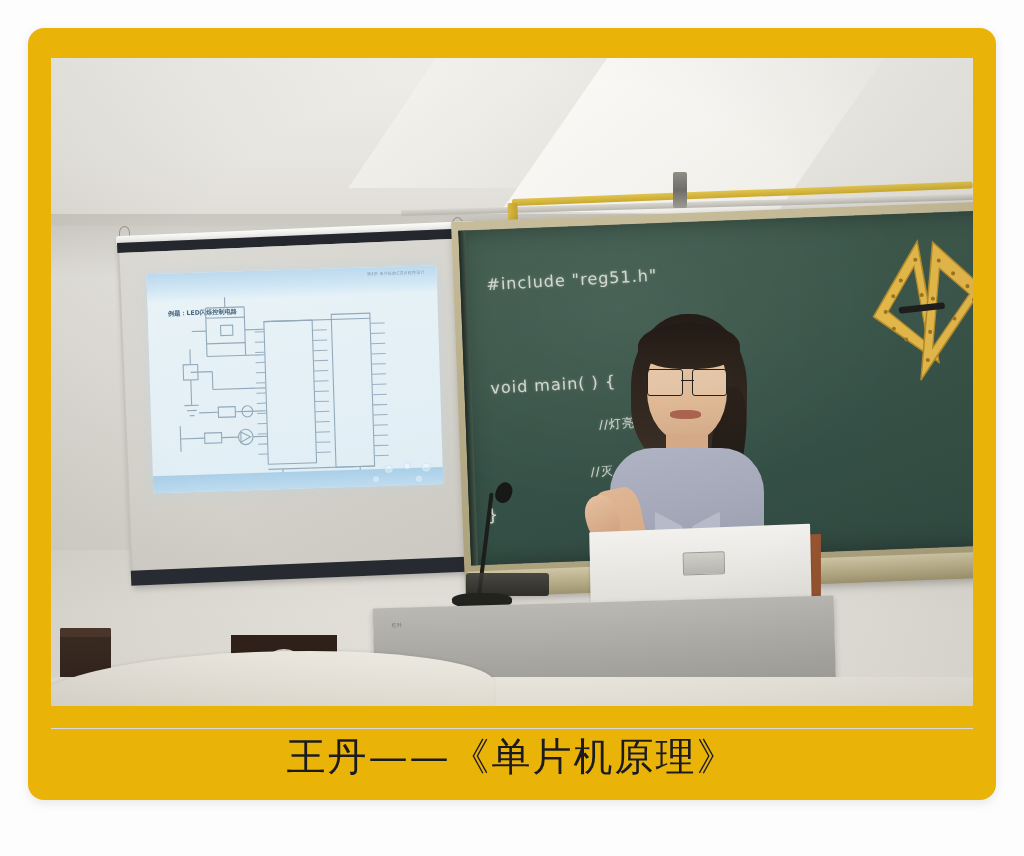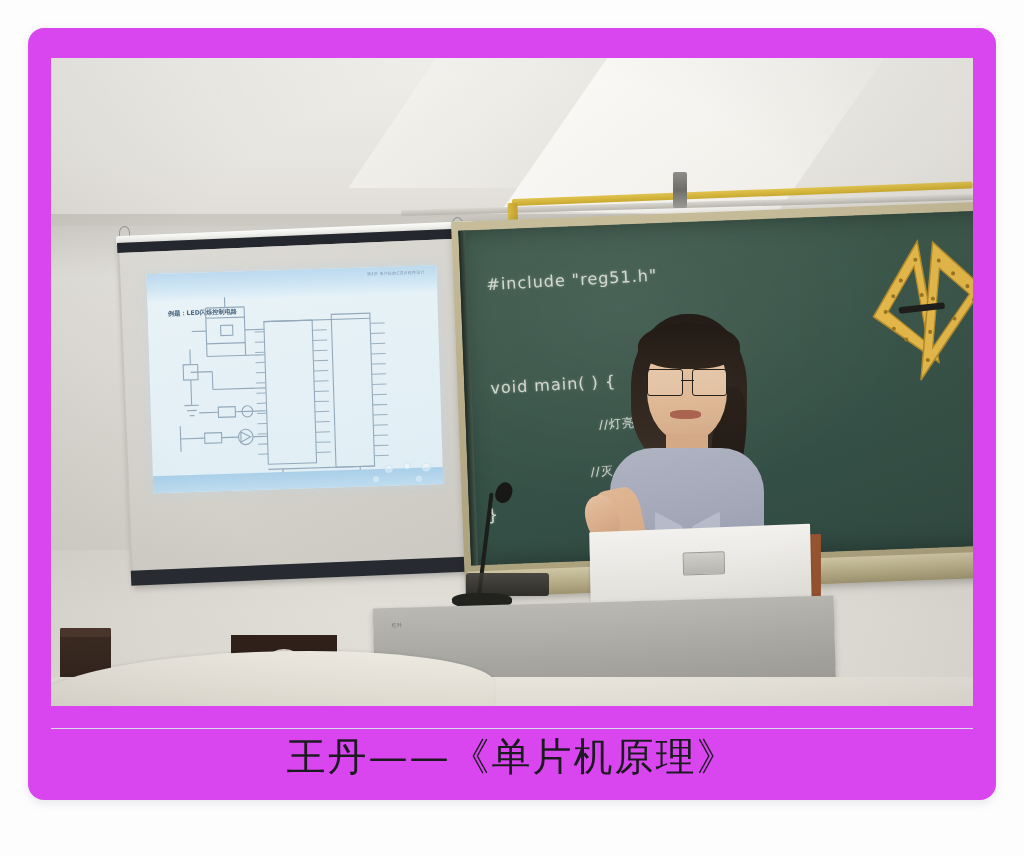--- a/index.html
+++ b/index.html
@@ -8,21 +8,21 @@
     background: #fdfdfd;
     font-family: "Liberation Sans", sans-serif;
     overflow: hidden;
   }
 
   
   #photo-card {
     position: absolute;
     left: 28px; top: 28px;
     width: 968px; height: 772px;
-    background: #d946ef;
+    background: #eab308;
     border-radius: 16px;
     box-shadow: 0 3px 10px rgba(120,125,150,0.18);
     overflow: hidden;
   }
 
   
   #photo {
     position: absolute;
     left: 23px; top: 30px;
     width: 922px; height: 648px;

